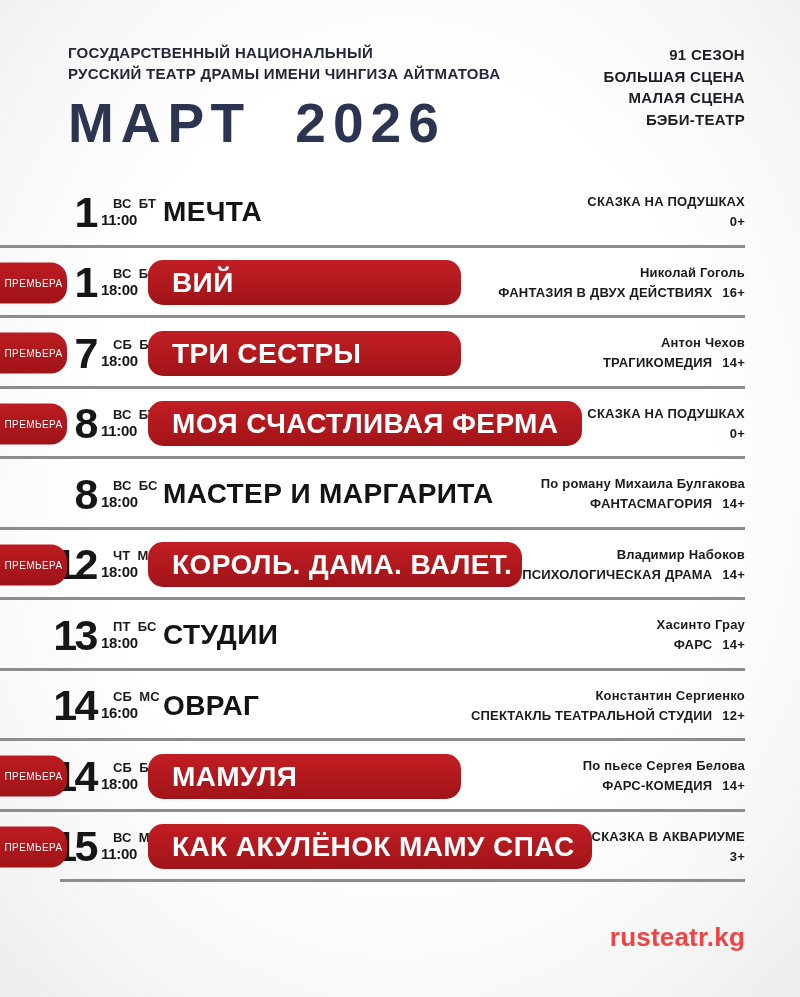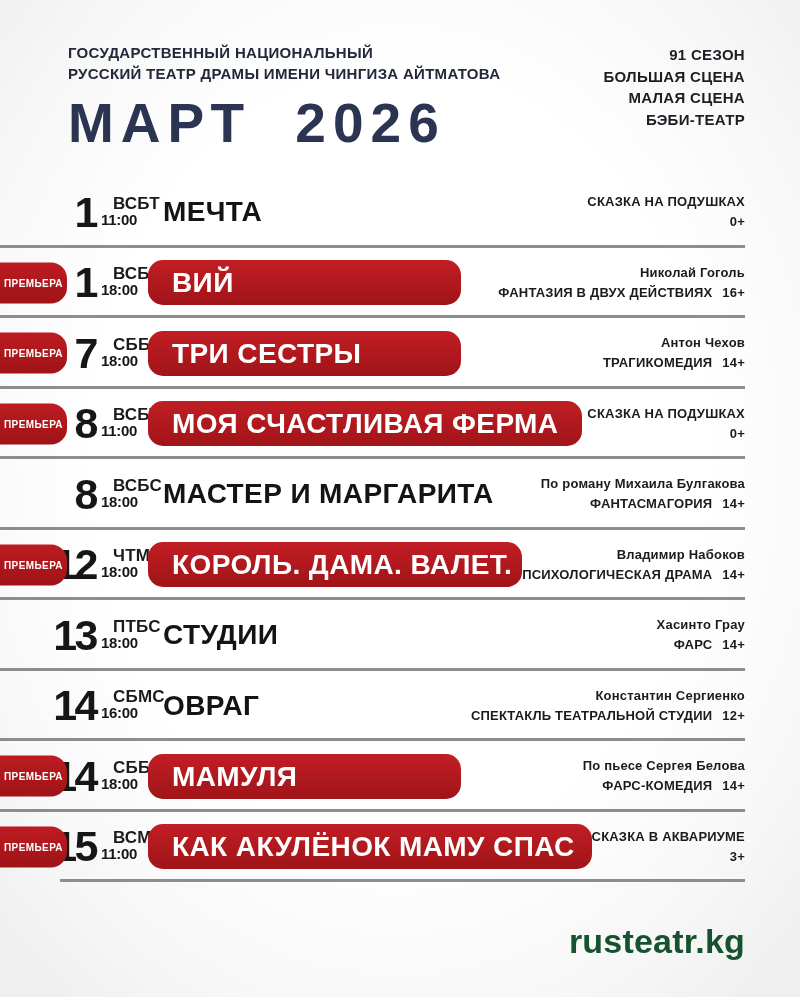--- a/index.html
+++ b/index.html
@@ -70,21 +70,21 @@
     top: 50%;
     transform: translateY(-50%);
     width: 67px;
     height: 41px;
     background: linear-gradient(180deg, #bc1c21, #9f1317);
     border-radius: 0 16px 16px 0;
     align-items: center;
     justify-content: center;
     color: #ffffff;
     font-size: 10px;
-    font-weight: bold;
+    font-weight: normal;
     letter-spacing: 0.4px;
   }
   .row.has-premiere .badge { display: flex; }
 
   .date-col {
     width: 148px;
     flex: 0 0 148px;
     display: flex;
     align-items: center;
     justify-content: flex-end;
@@ -92,25 +92,26 @@
   .date-num {
     font-size: 43px;
     font-weight: bold;
     letter-spacing: -2.5px;
     color: #161616;
     line-height: 1;
     padding-right: 5px;
   }
   .date-codes { width: 47px; flex: 0 0 47px; }
   .codes-top {
-    font-size: 17px;
+    font-size: 13px;
     font-weight: bold;
     color: #1b1b1b;
     letter-spacing: 0.2px;
     display: flex;
+    gap: 7px;
     line-height: 14px;
     padding-left: 12px;
   }
   .codes-time {
     font-size: 15px;
     font-weight: bold;
     color: #161616;
     letter-spacing: -0.3px;
     line-height: 17px;
     margin-top: 0;
@@ -150,24 +151,24 @@
   .age { margin-left: 10px; }
   .info-line .age:first-child { margin-left: 0; }
 
   
   .footer {
     margin-top: 40px;
     padding-right: 55px;
     text-align: right;
   }
   .site {
-    font-size: 34px;
+    font-size: 26px;
     font-weight: bold;
     letter-spacing: 0.2px;
-    color: #14532d;
+    color: #ef4444;
   }
 </style>
 </head>
 <body>
 
 <div class="poster">
 
   <div class="header">
     <div class="header-left">
       <div class="org-line">ГОСУДАРСТВЕННЫЙ НАЦИОНАЛЬНЫЙ</div>

